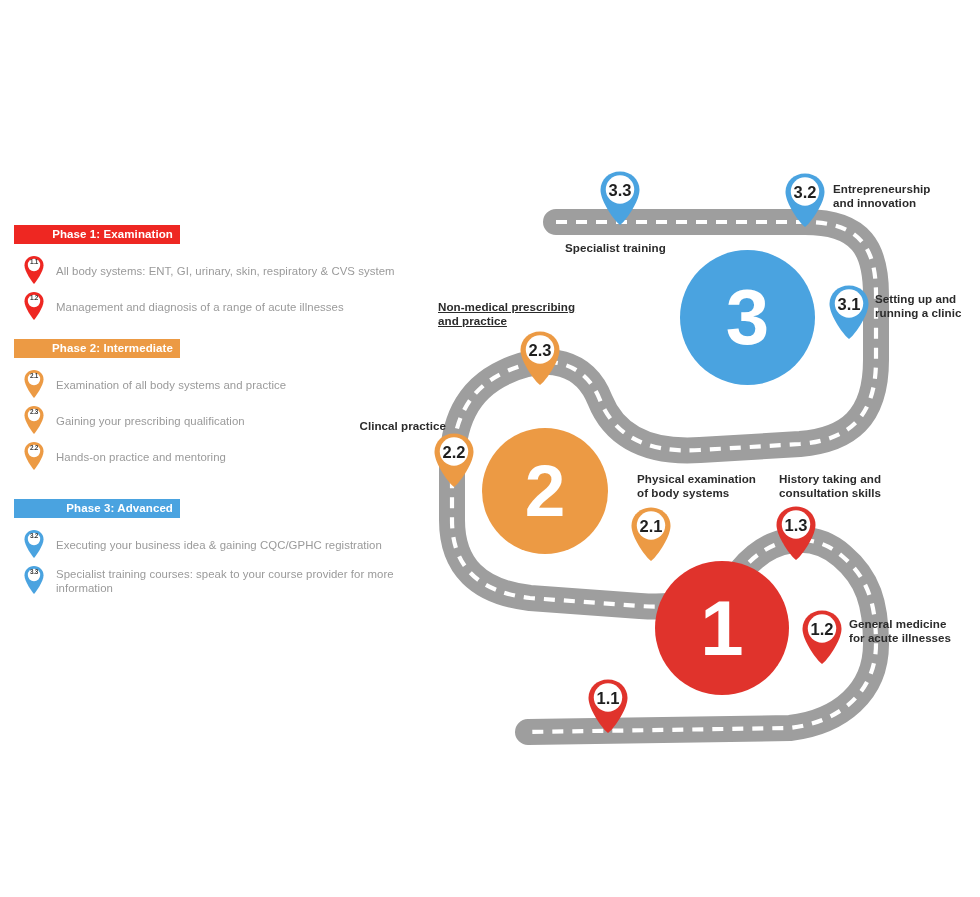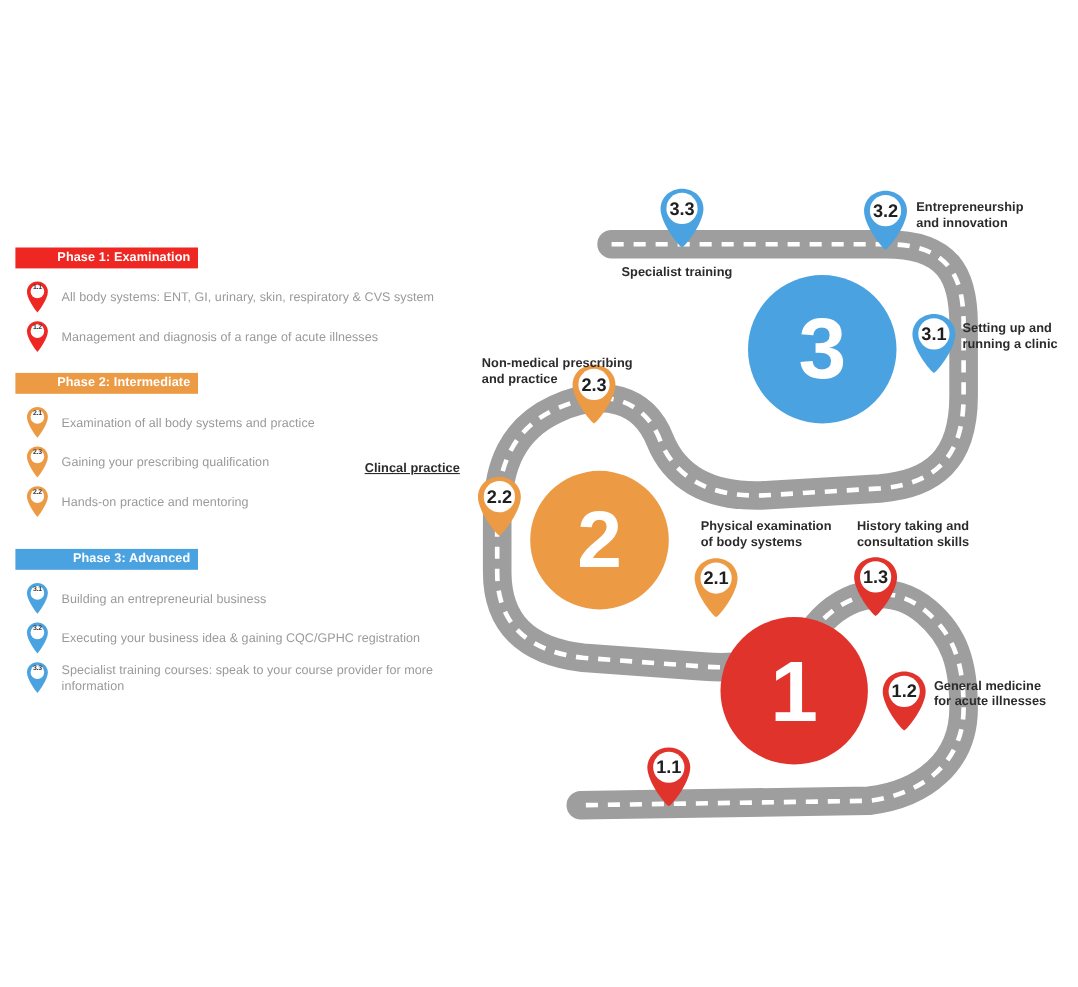--- a/index.html
+++ b/index.html
@@ -155,30 +155,20 @@
             <span class="pin-num">2.2</span>
           </span>
           <span class="legend-text">Hands-on practice and mentoring</span>
         </div>
       </div>
     </div>
 
     <div class="phase-block" style="margin-top:26px;">
       <div class="phase-banner blue">Phase 3: Advanced</div>
       <div class="legend-list">
-        <div class="legend-row">
-          <span class="legend-pin">
-            <svg width="24" height="30" viewBox="0 0 24 30">
-                <path d="M12 1C6.7 1 2.5 5.1 2.5 10.2c0 6.6 7.9 17 9.5 18.8 1.6-1.8 9.5-12.2 9.5-18.8C21.5 5.1 17.3 1 12 1z" fill="#4AA3E0"></path>
-                <circle cx="12" cy="10" r="6.2" fill="#ffffff"></circle>
-              </svg>
-            <span class="pin-num">3.1</span>
-          </span>
-          <span class="legend-text">Building an entrepreneurial business</span>
-        </div>
         <div class="legend-row">
           <span class="legend-pin">
             <svg width="24" height="30" viewBox="0 0 24 30">
                 <path d="M12 1C6.7 1 2.5 5.1 2.5 10.2c0 6.6 7.9 17 9.5 18.8 1.6-1.8 9.5-12.2 9.5-18.8C21.5 5.1 17.3 1 12 1z" fill="#4AA3E0"></path>
                 <circle cx="12" cy="10" r="6.2" fill="#ffffff"></circle>
               </svg>
             <span class="pin-num">3.2</span>
           </span>
           <span class="legend-text">Executing your business idea &amp; gaining CQC/GPHC registration</span>
         </div>
@@ -276,31 +266,31 @@
     <div class="road-label" style="left:875px; top:292px; width:140px;">Setting up and
 running a clinic</div>
 
     <div class="map-pin" style="left:518px; top:330px; width:44px; height:56px;">
       <svg width="44" height="56" viewBox="0 0 44 56">
           <path d="M22 1.5C11 1.5 2.5 9.6 2.5 19.8c0 12.6 15.5 33 19.5 35.2 4-2.2 19.5-22.6 19.5-35.2C41.5 9.6 33 1.5 22 1.5z" fill="#EC9A44"></path>
           <circle cx="22" cy="19.5" r="14.2" fill="#ffffff"></circle>
         </svg>
       <span class="mp-num" style="top:11px; font-size:16.5px;">2.3</span>
     </div>
-    <div class="road-label" style="left:438px; top:324px; width:170px;">Non-medical prescribing
+    <div class="road-label" style="left:438px; top:300px; width:170px;text-decoration:underline;">Non-medical prescribing
 and practice</div>
 
     <div class="map-pin" style="left:432px; top:432px; width:44px; height:56px;">
       <svg width="44" height="56" viewBox="0 0 44 56">
           <path d="M22 1.5C11 1.5 2.5 9.6 2.5 19.8c0 12.6 15.5 33 19.5 35.2 4-2.2 19.5-22.6 19.5-35.2C41.5 9.6 33 1.5 22 1.5z" fill="#EC9A44"></path>
           <circle cx="22" cy="19.5" r="14.2" fill="#ffffff"></circle>
         </svg>
       <span class="mp-num" style="top:11px; font-size:16.5px;">2.2</span>
     </div>
-    <div class="road-label right-al" style="left:284px; top:419px; width:134px;text-decoration:underline;">Clincal practice</div>
+    <div class="road-label right-al" style="left:312px; top:419px; width:134px;">Clincal practice</div>
 
     <div class="map-pin" style="left:629px; top:506px; width:44px; height:56px;">
       <svg width="44" height="56" viewBox="0 0 44 56">
           <path d="M22 1.5C11 1.5 2.5 9.6 2.5 19.8c0 12.6 15.5 33 19.5 35.2 4-2.2 19.5-22.6 19.5-35.2C41.5 9.6 33 1.5 22 1.5z" fill="#EC9A44"></path>
           <circle cx="22" cy="19.5" r="14.2" fill="#ffffff"></circle>
         </svg>
       <span class="mp-num" style="top:11px; font-size:16.5px;">2.1</span>
     </div>
     <div class="road-label" style="left:637px; top:472px; width:150px;">Physical examination
 of body systems</div>

